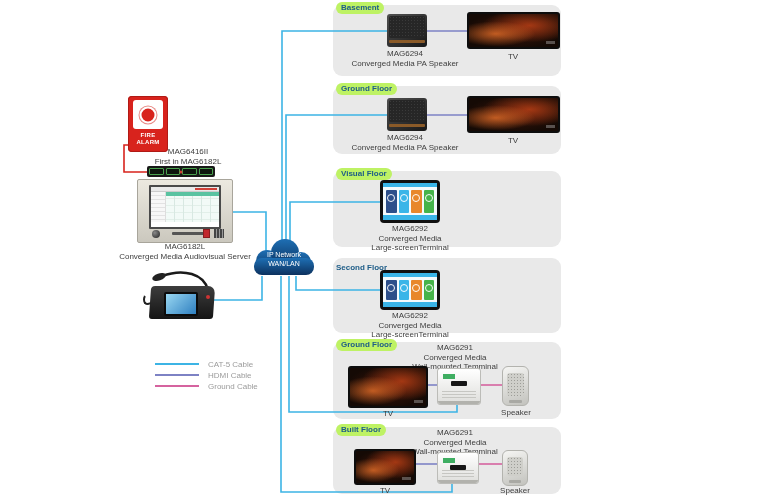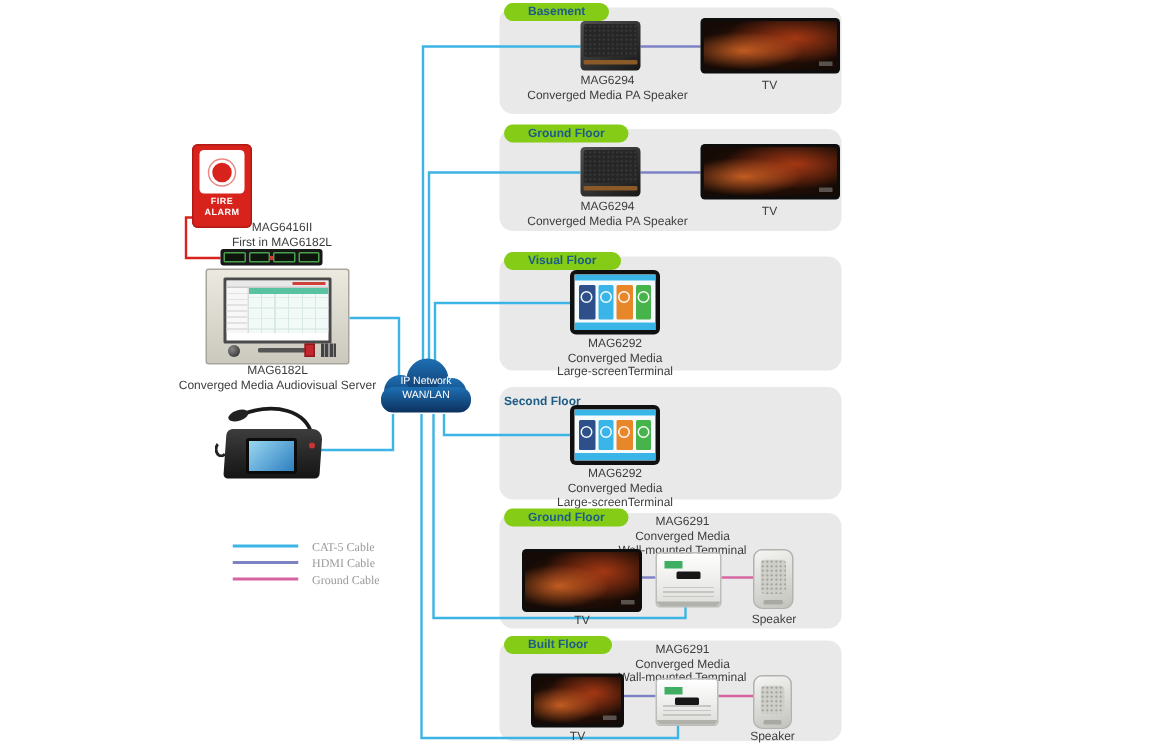--- a/index.html
+++ b/index.html
@@ -1,20 +1,20 @@
 <!DOCTYPE html>
 <html><head>
 <meta charset="utf-8">
 <style>
   html,body{margin:0;padding:0;background:#fff;}
   #canvas{position:relative;width:780px;height:498px;background:#fff;overflow:hidden;
           font-family:"Liberation Sans",sans-serif;}
   .section{position:absolute;left:333px;width:228px;background:#e9e9e9;border-radius:9px;}
   .tag{position:absolute;font:bold 8px/10px "Liberation Sans",sans-serif;color:#1d5c87;
-       background:#84cc16;padding:1px 16px;border-radius:9px;white-space:nowrap;}
+       background:#bef264;padding:1px 5px;border-radius:9px;white-space:nowrap;}
   .tag.plain{background:transparent;padding:1px 3px;}
   .lbl{position:absolute;font-size:8px;line-height:9.5px;color:#3d3d3d;text-align:center;white-space:nowrap;}
   .lbl div{white-space:nowrap;}
   svg.layer{position:absolute;left:0;top:0;}
   
   .cloud-text{position:absolute;left:254px;top:251px;width:60px;text-align:center;
               color:#fff;font-size:7px;line-height:8.5px;}
   
   .pa-speaker{position:absolute;width:40px;height:33px;background:linear-gradient(145deg,#505050,#181818);
               border-radius:3px;padding:2px;box-sizing:border-box;}
@@ -80,21 +80,21 @@
             background:repeating-linear-gradient(90deg,#444 0 2px,#999 2px 3px);}
   .pager{position:absolute;left:146px;top:264px;width:72px;height:56px;}
   .pg-body{position:absolute;left:4px;top:22px;width:64px;height:33px;background:linear-gradient(#3d3d3d,#141414);
            border-radius:4px 7px 3px 3px;transform:skewX(-4deg);}
   .pg-screen{position:absolute;left:18px;top:28px;width:30px;height:20px;background:linear-gradient(135deg,#9ad8f2,#2e7fc0);
              border:2px solid #0b0b0b;border-radius:2px;}
   .pg-btn{position:absolute;right:8px;top:31px;width:4px;height:4px;background:#c33;border-radius:50%;}
   .pg-hook{position:absolute;left:-3px;top:30px;width:9px;height:11px;border:2px solid #222;border-radius:50%;
            border-top-color:transparent;border-right-color:transparent;box-sizing:border-box;}
   .legend-row{position:absolute;height:10px;display:flex;align-items:center;}
-  .legend-label{font-size:8px;color:#9b9b9b;margin-left:9px;font-family:Liberation Serif, serif;}
+  .legend-label{font-size:8px;color:#9b9b9b;margin-left:9px;}
 </style>
 </head>
 <body>
 
 <div id="canvas">
 
   <div class="section" style="top:5px;height:71px"></div>
   <div class="section" style="top:86px;height:68px"></div>
   <div class="section" style="top:171px;height:76px"></div>
   <div class="section" style="top:258px;height:75px"></div>

